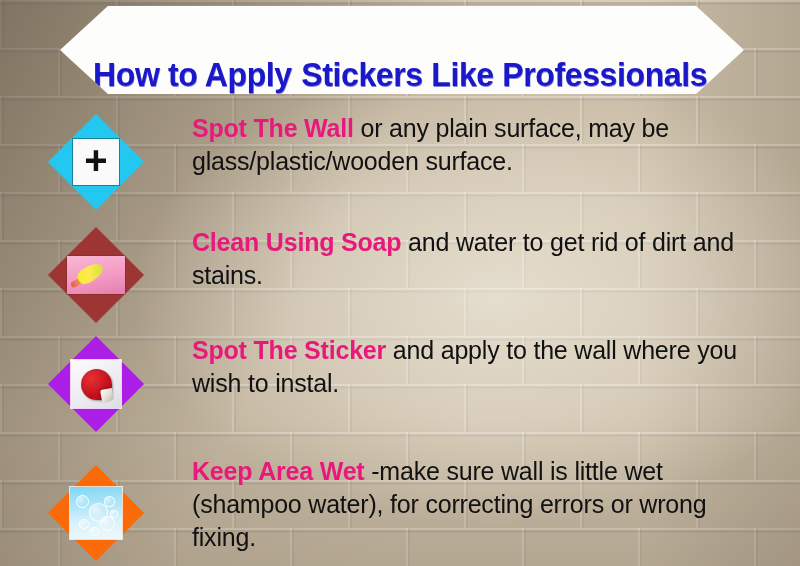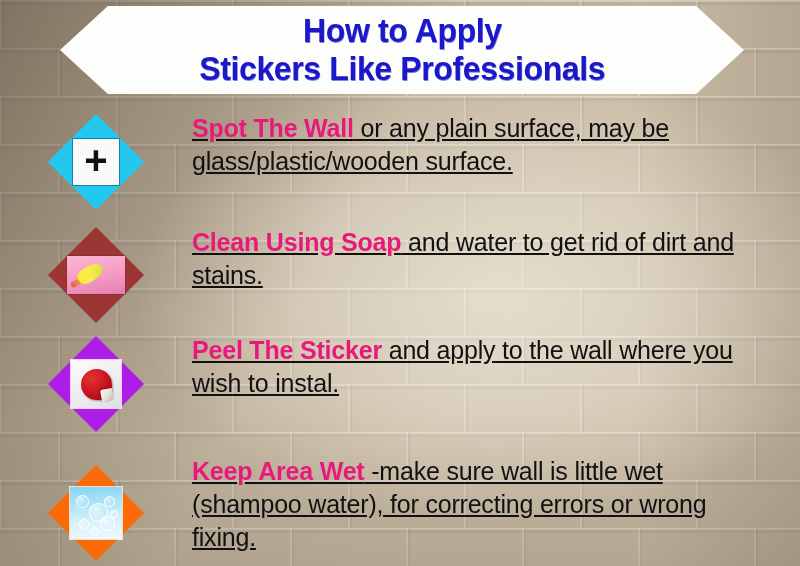--- a/index.html
+++ b/index.html
@@ -77,22 +77,22 @@
     top: 6px;
     width: 684px;
     height: 88px;
     background: #fdfdfb;
     clip-path: polygon(
       7.0% 0%, 93.0% 0%, 100% 50%, 93.0% 100%,
       7.0% 100%, 0% 50%
     );
     box-shadow: 0 1px 3px rgba(0,0,0,0.25);
     display: flex;
-    flex-direction: column;
-    align-items: center;
+    flex-direction: row;
+    align-items: flex-end;
     justify-content: center;
   }
   .title-line {
     color: #1a18c9;
     font-weight: bold;
     font-size: 33px;
     line-height: 38px;
     letter-spacing: -0.4px;
     white-space: nowrap;
     text-shadow: 0.5px 0.5px 0 rgba(26,24,201,0.55);
@@ -239,21 +239,20 @@
 
   
   .step-text {
     flex: 1;
     padding-right: 36px;
     padding-top: 6px;
     font-size: 25px;
     line-height: 33px;
     color: #111111;
     letter-spacing: -0.2px;
-    text-decoration: underline;
   }
   .step-4 .step-text { padding-top: 2px; }
   .lead {
     color: #e8197a;
     font-weight: bold;
   }
 </style>
 </head>
 <body>
 
@@ -313,21 +312,21 @@
 
     <div class="step step-3">
       <div class="icon-cell">
         <div class="diamond d-purple">
           <div class="inner">
             <div class="sticker-dot"></div>
           </div>
         </div>
       </div>
       <div class="step-text">
-        <span class="lead">Peel The Sticker</span><span> and apply to the wall where you wish to instal.</span>
+        <span class="lead">Spot The Sticker</span><span> and apply to the wall where you wish to instal.</span>
       </div>
     </div>
 
     <div class="step step-4">
       <div class="icon-cell">
         <div class="diamond d-orange">
           <div class="inner">
             <span class="bubble b1"></span>
             <span class="bubble b2"></span>
             <span class="bubble b3"></span>

